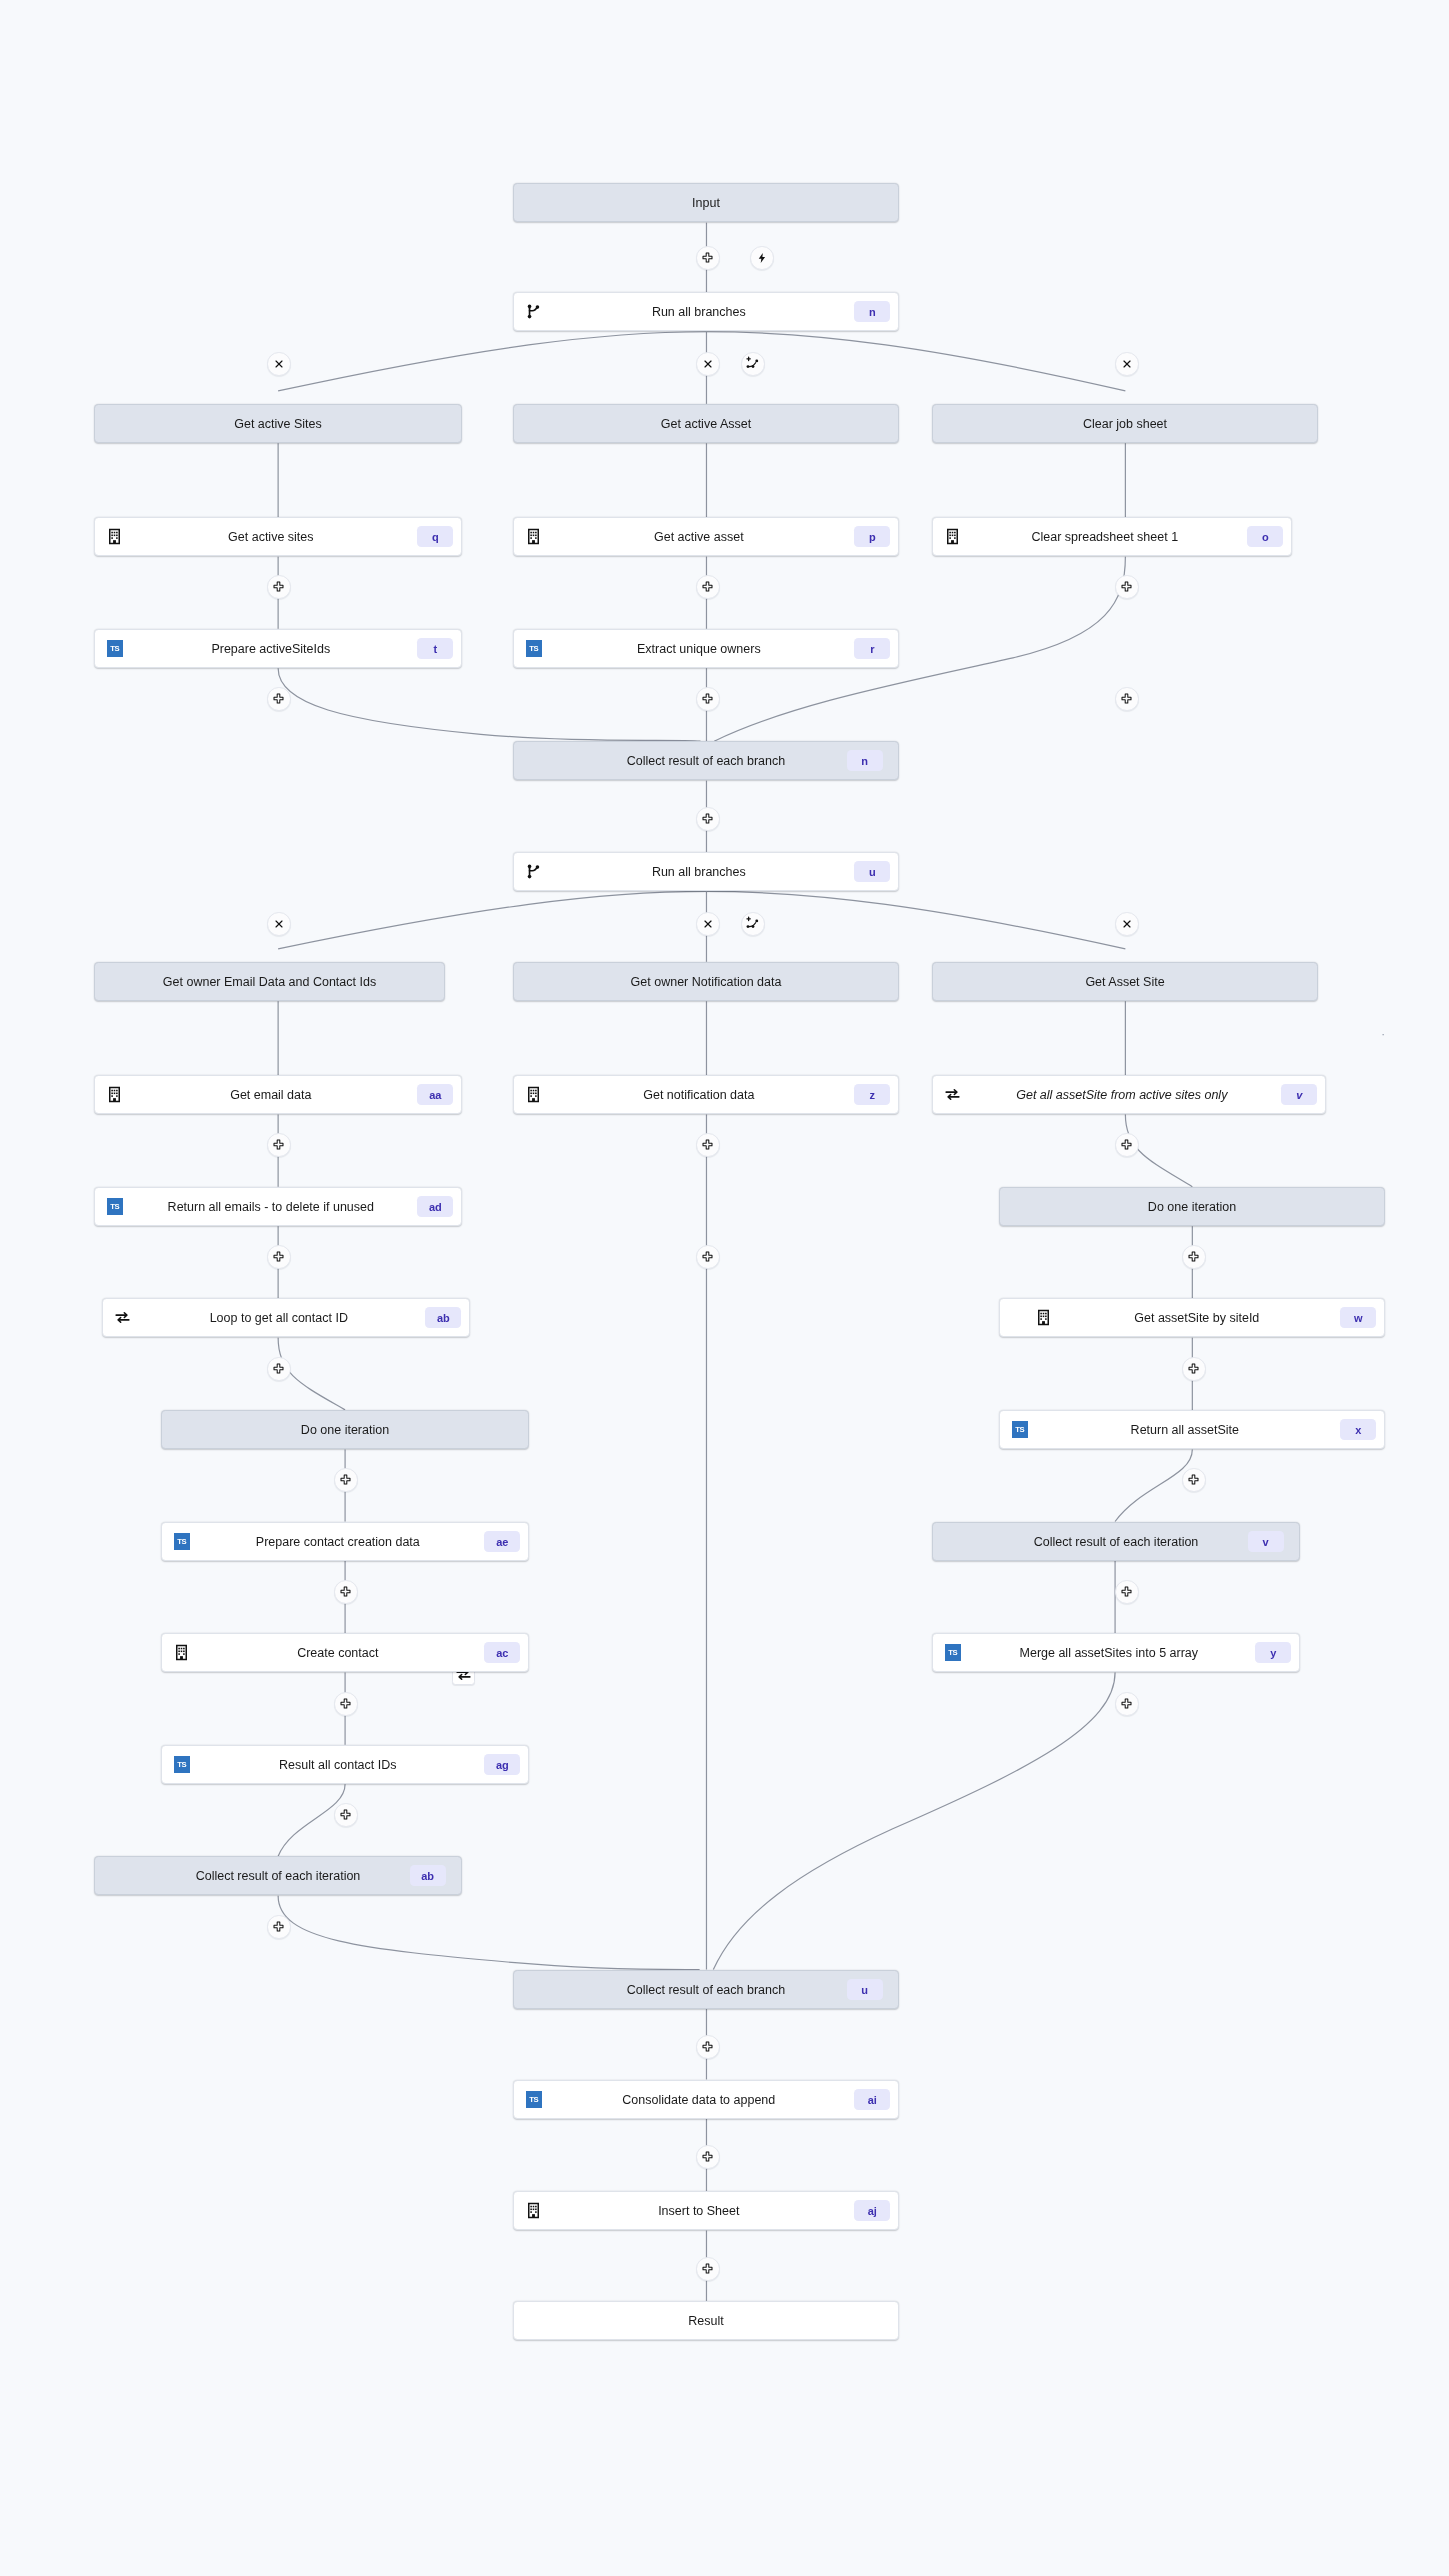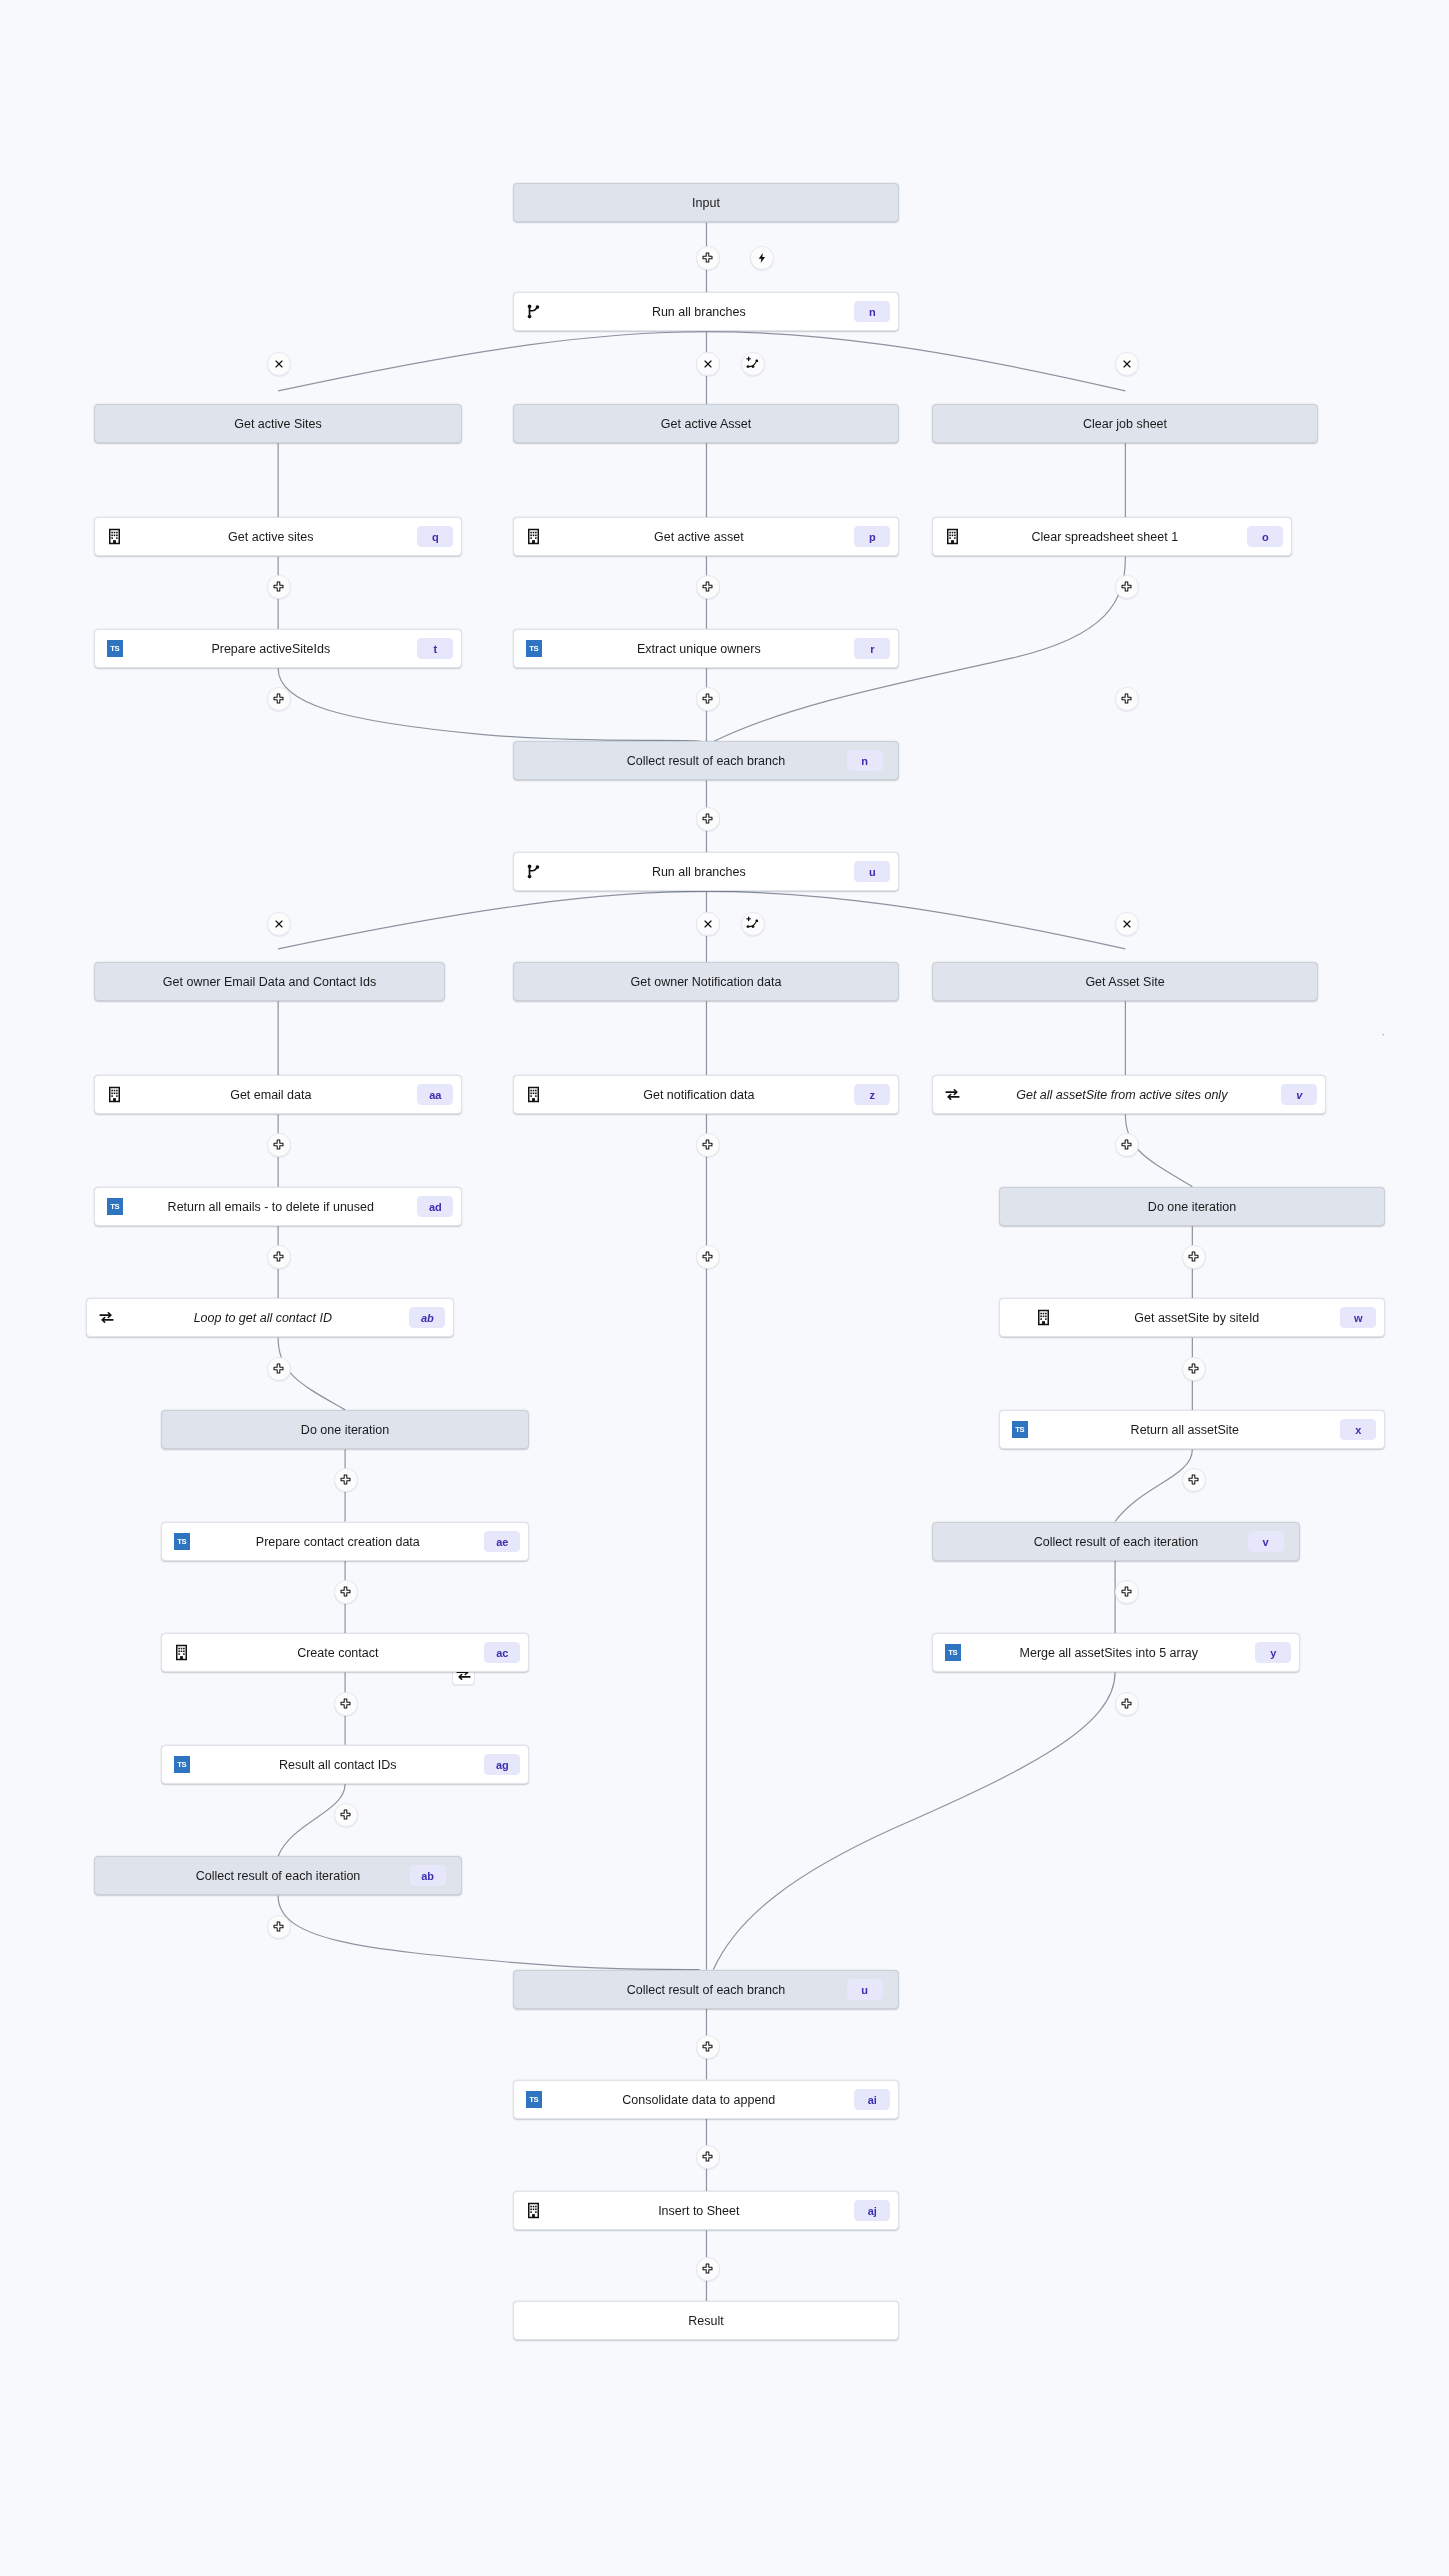--- a/index.html
+++ b/index.html
@@ -354,21 +354,21 @@
       <div class="node step" style="left: 94px; top: 1187px; width: 368px;">
         <span class="ic">
           <span class="ts-badge">TS</span>
         </span>
         <span class="label">Return all emails - to delete if unused</span>
         <span class="key">ad</span>
       </div>
       <div class="node group" style="left: 999px; top: 1187px; width: 386px;">
         <span class="label">Do one iteration</span>
       </div>
-      <div class="node step" style="left: 86px; top: 1298px; width: 368px; font-style: italic;">
+      <div class="node step" style="left: 102px; top: 1298px; width: 368px;">
         <span class="ic">
           <svg width="19" height="19" viewBox="0 0 24 24">
             <g fill="none" stroke="#111" stroke-width="2" stroke-linecap="round" stroke-linejoin="round">
               <path d="M4 9 H17"></path>
               <polyline points="14.3,6 17.4,9 14.3,12"></polyline>
               <path d="M20 15 H7"></path>
               <polyline points="9.7,12 6.6,15 9.7,18"></polyline>
             </g>
           </svg>
         </span>

